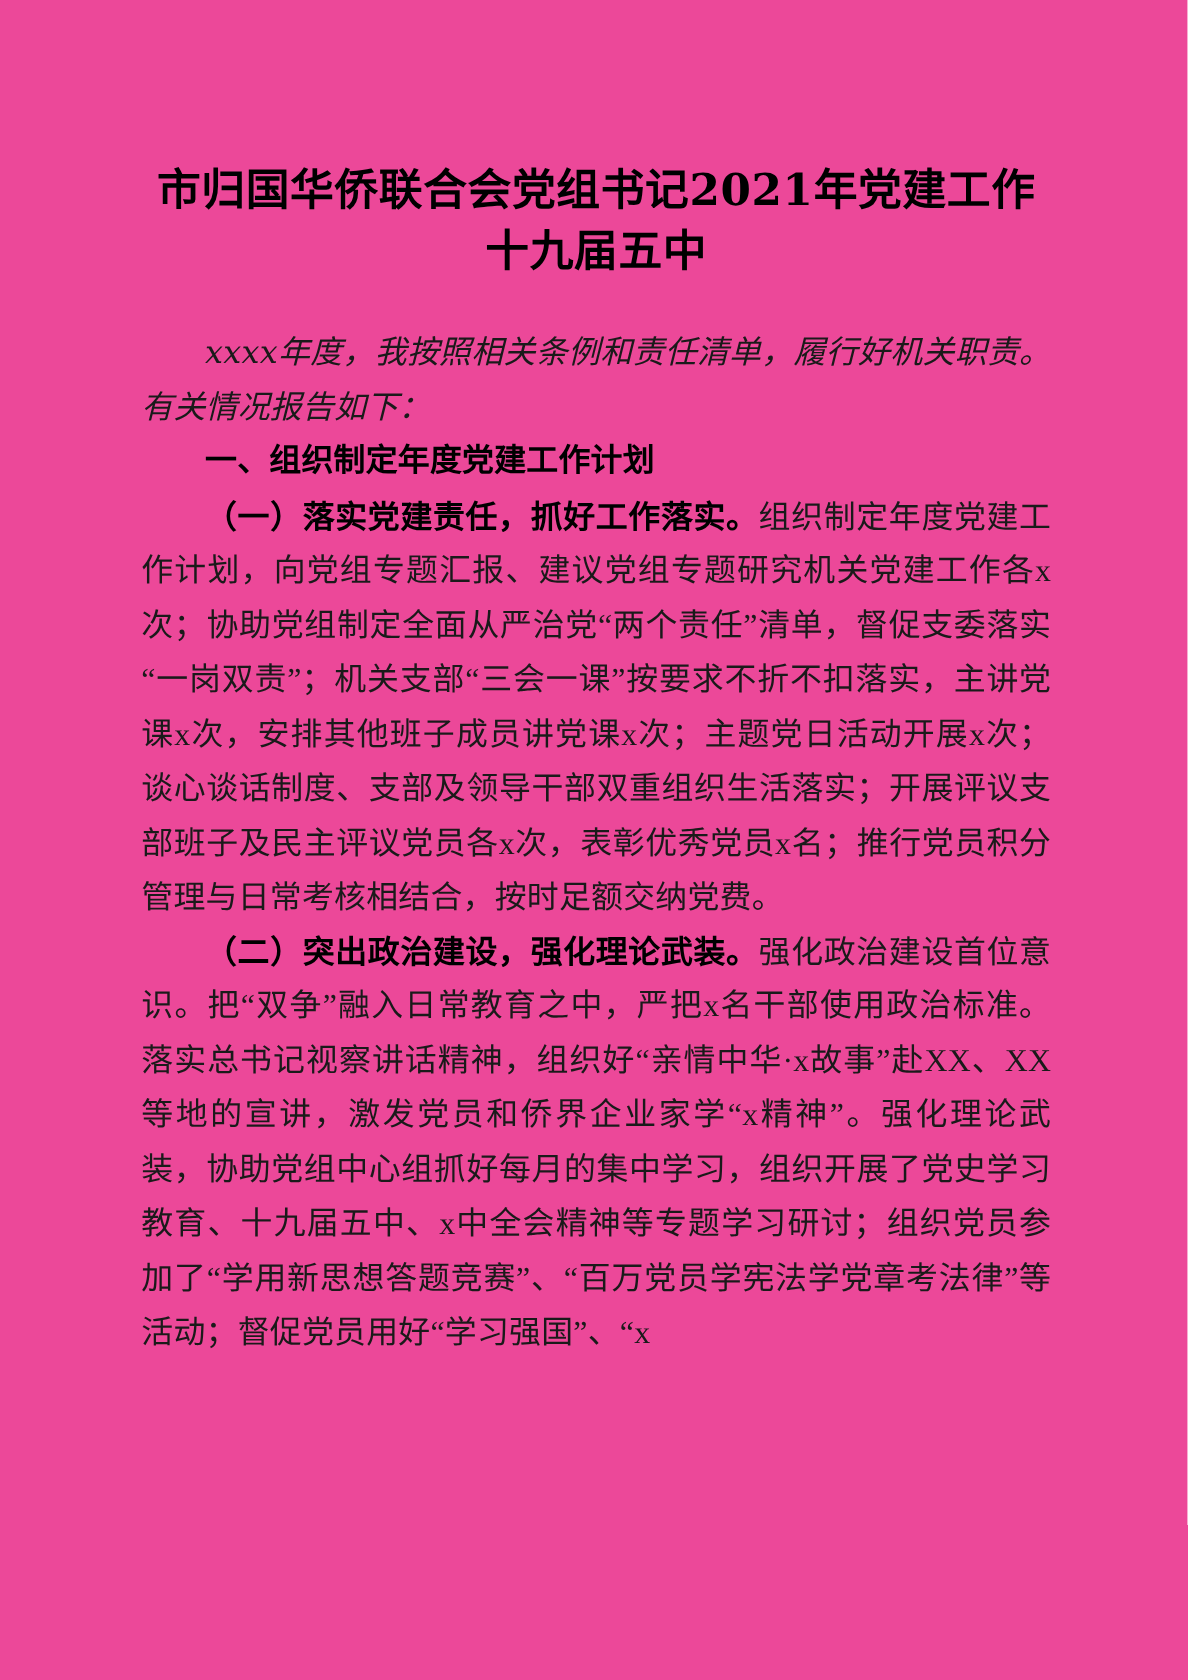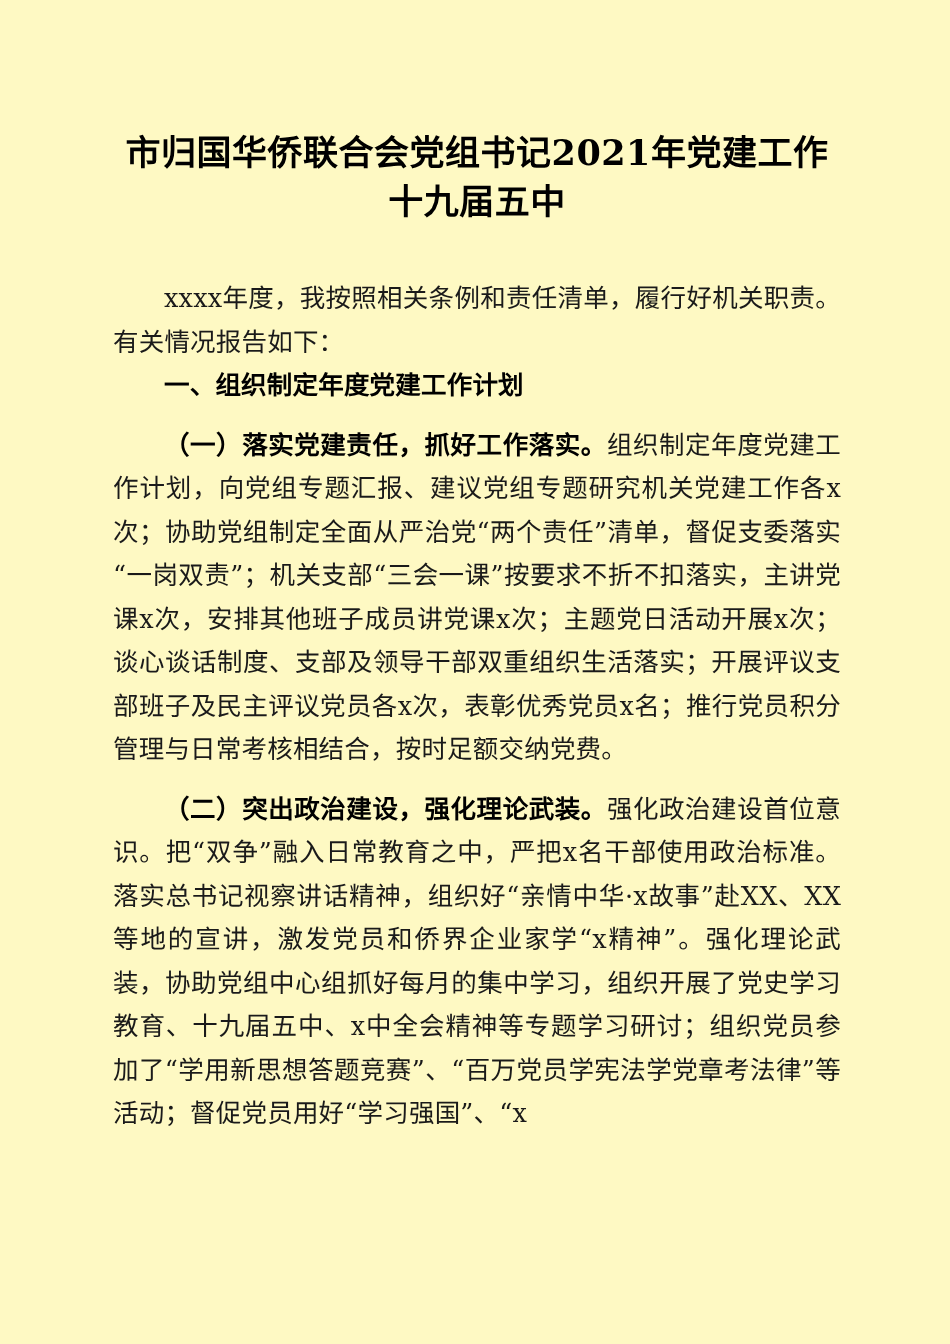--- a/index.html
+++ b/index.html
@@ -5,21 +5,21 @@
 <style>
   html, body {
     margin: 0;
     padding: 0;
     background: #ffffff;
   }
   .page {
     position: relative;
     width: 950px;
     height: 1344px;
-    background: #fef9c3;
+    background: #ec4899;
     margin: 0 auto;
     overflow: hidden;
     box-sizing: border-box;
     padding: 0;
   }
   .doc-body {
     position: absolute;
     left: 113px;
     top: 0;
     width: 728px;
@@ -46,24 +46,26 @@
     font-size: 25.5px;
     line-height: 43.5px;
     color: #1a1a1a;
     text-align: justify;
     text-justify: inter-ideograph;
     text-indent: 51px;
     word-break: break-all;
     letter-spacing: 0.2px;
   }
   .para.first {
-    margin-top: 51px;
+    margin-top: 35px;
+    font-style: italic;
   }
   .para.gap {
-    margin-top: 16px;
+    margin-top: 0px;
+    font-family: Liberation Serif, serif;
   }
 
   
   .section-heading {
     margin: 0;
     font-family: "Liberation Sans", "DejaVu Sans", sans-serif;
     font-weight: bold;
     font-size: 25.5px;
     line-height: 43.5px;
     color: #000000;

